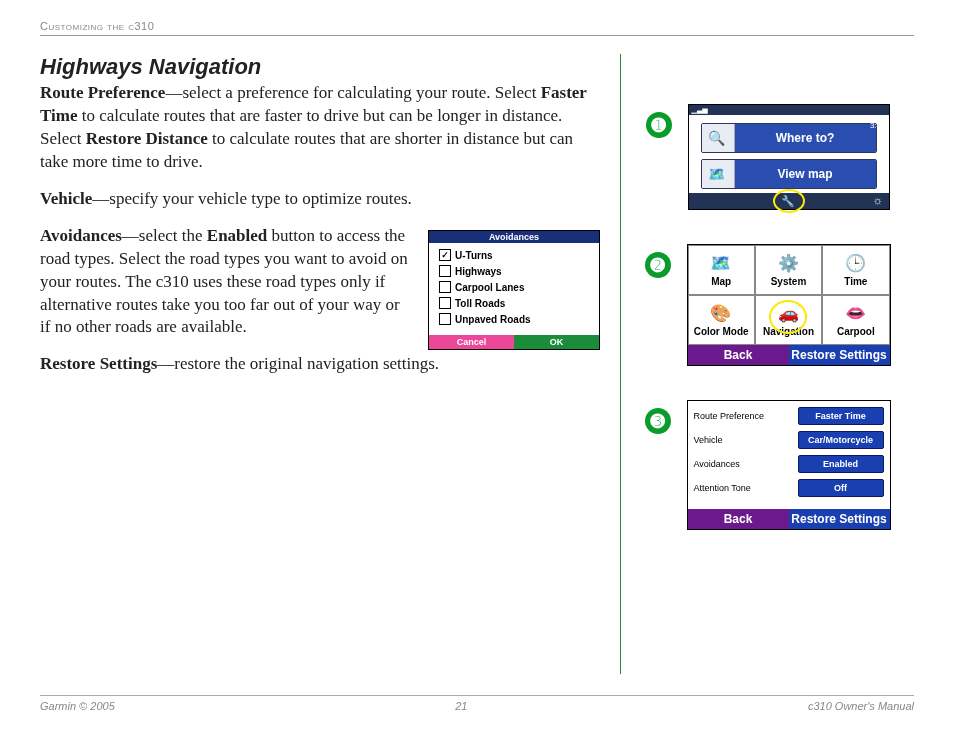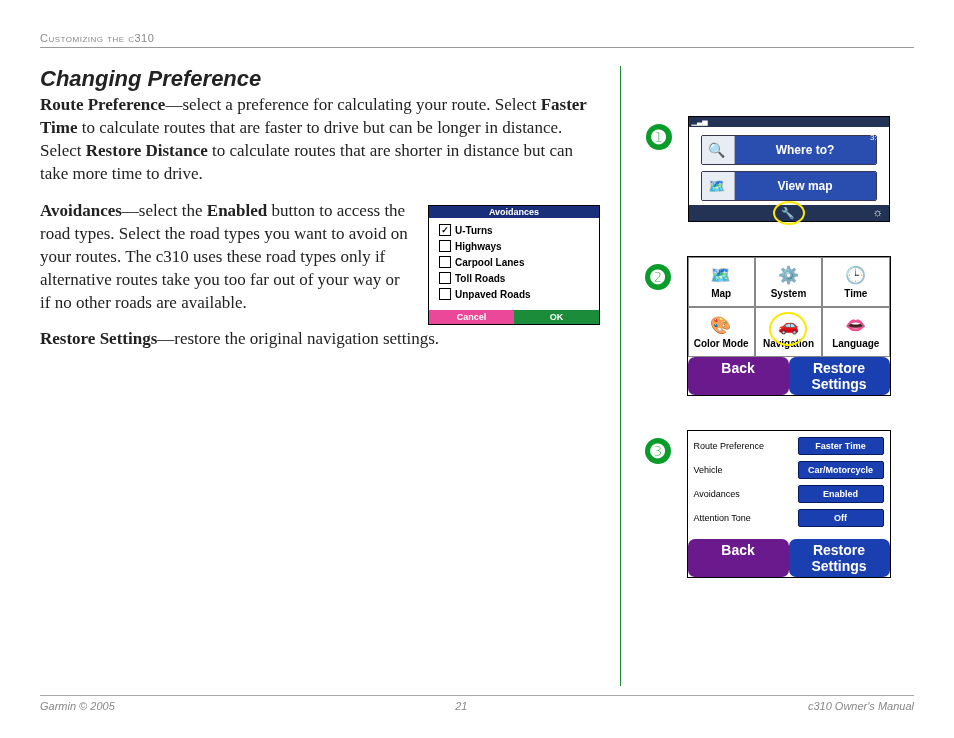--- a/index.html
+++ b/index.html
@@ -6,21 +6,21 @@
     margin: 0;
     padding: 0;
     font-family: Georgia, 'Times New Roman', serif;
     background: #fff;
     width: 954px;
     height: 738px;
     overflow: hidden;
     position: relative;
   }
   .page {
-    padding: 32px 40px 0 40px;
+    padding: 20px 40px 0 40px;
     box-sizing: border-box;
     height: 100%;
     position: relative;
   }
   .header-bar {
     font-family: Verdana, Arial, sans-serif;
     font-size: 11px;
     color: #888;
     font-variant: small-caps;
     letter-spacing: 0.5px;
@@ -253,24 +253,23 @@
     border-radius: 50%;
     top: 4px;
   }
   .btnbar2 {
     display: flex;
   }
   .btnbar2 .bb {
     flex: 1;
     color: #fff;
     font-weight: bold;
-    font-size: 14px;
+    font-size: 12px;
     text-align: center;
     padding: 3px 0;
-    border-radius: 7px;
   }
   .bb-back { background: #6a1a8c; flex: 0.6; }
   .bb-rest { background: #1a3fb0; }
 
   
   .scr3 {
     width: 202px;
     border: 1px solid #000;
     background: #fff;
     font-family: Arial, sans-serif;
@@ -315,26 +314,29 @@
   }
 </style>
 </head>
 <body>
 
 <div class="page">
   <div class="header-bar">Customizing the c310</div>
 
   <div class="columns">
     <div class="col-left">
-      <h1>Changing Preference</h1>
+      <h1>Highways Navigation</h1>
 
       <p>
         <span class="term">Route Preference</span><span>—select a preference for calculating your route. Select </span><span class="term">Faster Time</span><span> to calculate routes that are faster to drive but can be longer in distance. Select </span><span class="term">Restore Distance</span><span> to calculate routes that are shorter in distance but can take more time to drive.</span>
       </p>
 
+      <p>
+        <span class="term">Vehicle</span><span>—specify your vehicle type to optimize routes.</span>
+      </p>
 
       <div class="avoid-row">
         <p class="avoid-text">
           <span class="term">Avoidances</span><span>—select the </span><span class="term">Enabled</span><span> button to access the road types. Select the road types you want to avoid on your routes. The c310 uses these road types only if alternative routes take you too far out of your way or if no other roads are available.</span>
         </p>
         <div class="avoid-panel">
           <div class="title">Avoidances</div>
           <div class="items">
             <div class="item">
                 <span class="cb">✓</span>
@@ -420,21 +422,21 @@
                 <div class="ic2">🎨</div>
                 <div class="lb2">Color Mode</div>
               </div>
             <div class="cell">
                 <div class="nav-circle"></div>
                 <div class="ic2">🚗</div>
                 <div class="lb2">Navigation</div>
               </div>
             <div class="cell">
                 <div class="ic2">👄</div>
-                <div class="lb2">Language</div>
+                <div class="lb2">Carpool</div>
               </div>
           </div>
           <div class="btnbar2">
             <div class="bb bb-back">Back</div>
             <div class="bb bb-rest">Restore Settings</div>
           </div>
         </div>
       </div>
 
       <div class="step-row">

